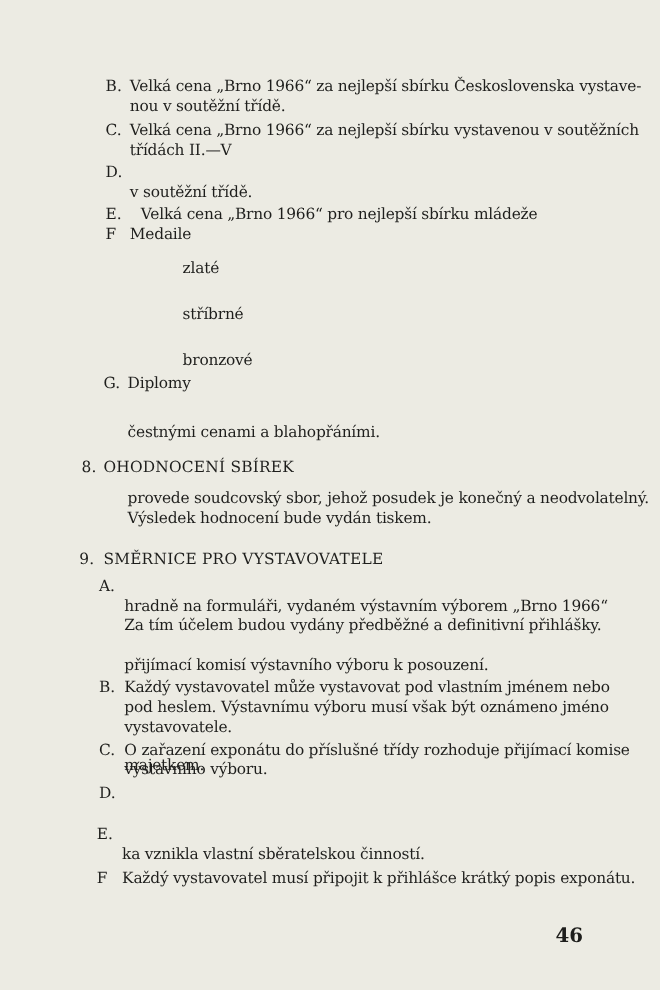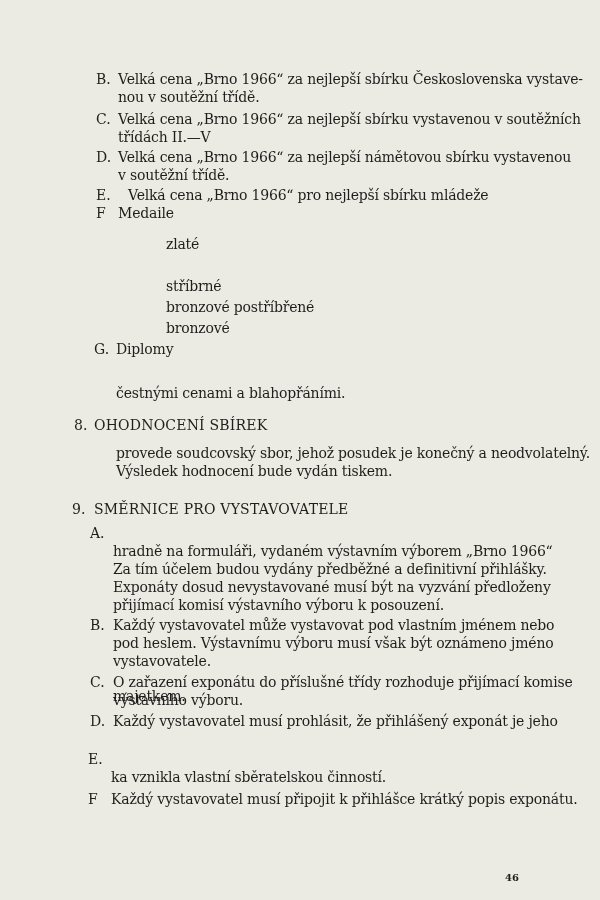--- a/index.html
+++ b/index.html
@@ -7,79 +7,75 @@
     width:600px; height:900px; overflow:hidden;
     background:#ecebe3;
     font-family:"DejaVu Serif", serif;
     color:#1e1e1c;
     position:relative;
   }
   .page { position:absolute; left:0; top:0; width:600px; height:900px; }
   .line { position:absolute; font-size:14px; line-height:18px; white-space:nowrap; letter-spacing:-0.2px;text-align:center; }
   .lbl { position:absolute; font-size:14px; line-height:18px; }
   .heading { letter-spacing:0.2px; }
-  .pagenum { position:absolute; font-size:10px; font-weight:bold;margin-top:32px; }
+  .pagenum { position:absolute; font-size:18px; font-weight:bold; }
 </style>
 </head>
 <body>
 
 <div class="page">
 
   <span class="lbl" style="left:96px;top:70px">B.</span>
   <span class="line" style="left:118px;top:70px">Velká cena „Brno 1966“ za nejlepší sbírku Československa vystave-</span>
   <span class="line" style="left:118px;top:88px">nou v soutěžní třídě.</span>
 
   <span class="lbl" style="left:96px;top:110px">C.</span>
   <span class="line" style="left:118px;top:110px">Velká cena „Brno 1966“ za nejlepší sbírku vystavenou v soutěžních</span>
   <span class="line" style="left:118px;top:128px">třídách II.—V</span>
 
   <span class="lbl" style="left:96px;top:148px">D.</span>
-  <span class="line" style="left:118px;top:148px">Velká cena „Brno 1966“ za nejlepší námětovou sbírku vystavenou</span>
   <span class="line" style="left:118px;top:166px">v soutěžní třídě.</span>
 
   <span class="lbl" style="left:96px;top:186px">E.</span>
   <span class="line" style="left:128px;top:186px">Velká cena „Brno 1966“ pro nejlepší sbírku mládeže</span>
 
   <span class="lbl" style="left:96px;top:204px">F</span>
   <span class="line" style="left:118px;top:204px">Medaile</span>
 
   <span class="line" style="left:166px;top:235px">zlaté</span>
   <span class="line" style="left:166px;top:277px">stříbrné</span>
-  <span class="line" style="left:166px;top:298px">bronzové postříbřené</span>
   <span class="line" style="left:166px;top:319px">bronzové</span>
 
   <span class="lbl" style="left:94px;top:340px">G.</span>
   <span class="line" style="left:116px;top:340px">Diplomy</span>
   <span class="line" style="left:116px;top:384px">čestnými cenami a blahopřáními.</span>
 
   <span class="line heading" style="left:74px;top:416px">8.</span>
   <span class="line" style="left:116px;top:444px">provede soudcovský sbor, jehož posudek je konečný a neodvolatelný.</span>
   <span class="line heading" style="left:94px;top:416px">OHODNOCENÍ SBÍREK</span>
   <span class="line" style="left:116px;top:462px">Výsledek hodnocení bude vydán tiskem.</span>
 
   <span class="line heading" style="left:72px;top:500px">9.</span>
   <span class="line heading" style="left:94px;top:500px">SMĚRNICE PRO VYSTAVOVATELE</span>
 
   <span class="lbl" style="left:90px;top:524px">A.</span>
   <span class="line" style="left:113px;top:542px">hradně na formuláři, vydaném výstavním výborem „Brno 1966“</span>
   <span class="line" style="left:113px;top:560px">Za tím účelem budou vydány předběžné a definitivní přihlášky.</span>
-  <span class="line" style="left:113px;top:578px">Exponáty dosud nevystavované musí být na vyzvání předloženy</span>
   <span class="line" style="left:113px;top:596px">přijímací komisí výstavního výboru k posouzení.</span>
 
   <span class="lbl" style="left:90px;top:616px">B.</span>
   <span class="line" style="left:113px;top:616px">Každý vystavovatel může vystavovat pod vlastním jménem nebo</span>
   <span class="line" style="left:113px;top:634px">pod heslem. Výstavnímu výboru musí však být oznámeno jméno</span>
   <span class="line" style="left:113px;top:652px">vystavovatele.</span>
 
   <span class="lbl" style="left:90px;top:673px">C.</span>
   <span class="line" style="left:113px;top:673px">O zařazení exponátu do příslušné třídy rozhoduje přijímací komise</span>
   <span class="line" style="left:113px;top:691px">výstavního výboru.</span>
 
   <span class="lbl" style="left:90px;top:712px">D.</span>
-  <span class="line" style="left:113px;top:712px">Každý vystavovatel musí prohlásit, že přihlášený exponát je jeho</span>
   <span class="line" style="left:113px;top:687px">majetkem.</span>
 
   <span class="lbl" style="left:88px;top:750px">E.</span>
   <span class="line" style="left:111px;top:768px">ka vznikla vlastní sběratelskou činností.</span>
 
   <span class="lbl" style="left:88px;top:790px">F</span>
   <span class="line" style="left:111px;top:790px">Každý vystavovatel musí připojit k přihlášce krátký popis exponátu.</span>
 
   <span class="pagenum" style="left:505px;top:840px">46</span>
 </div>

